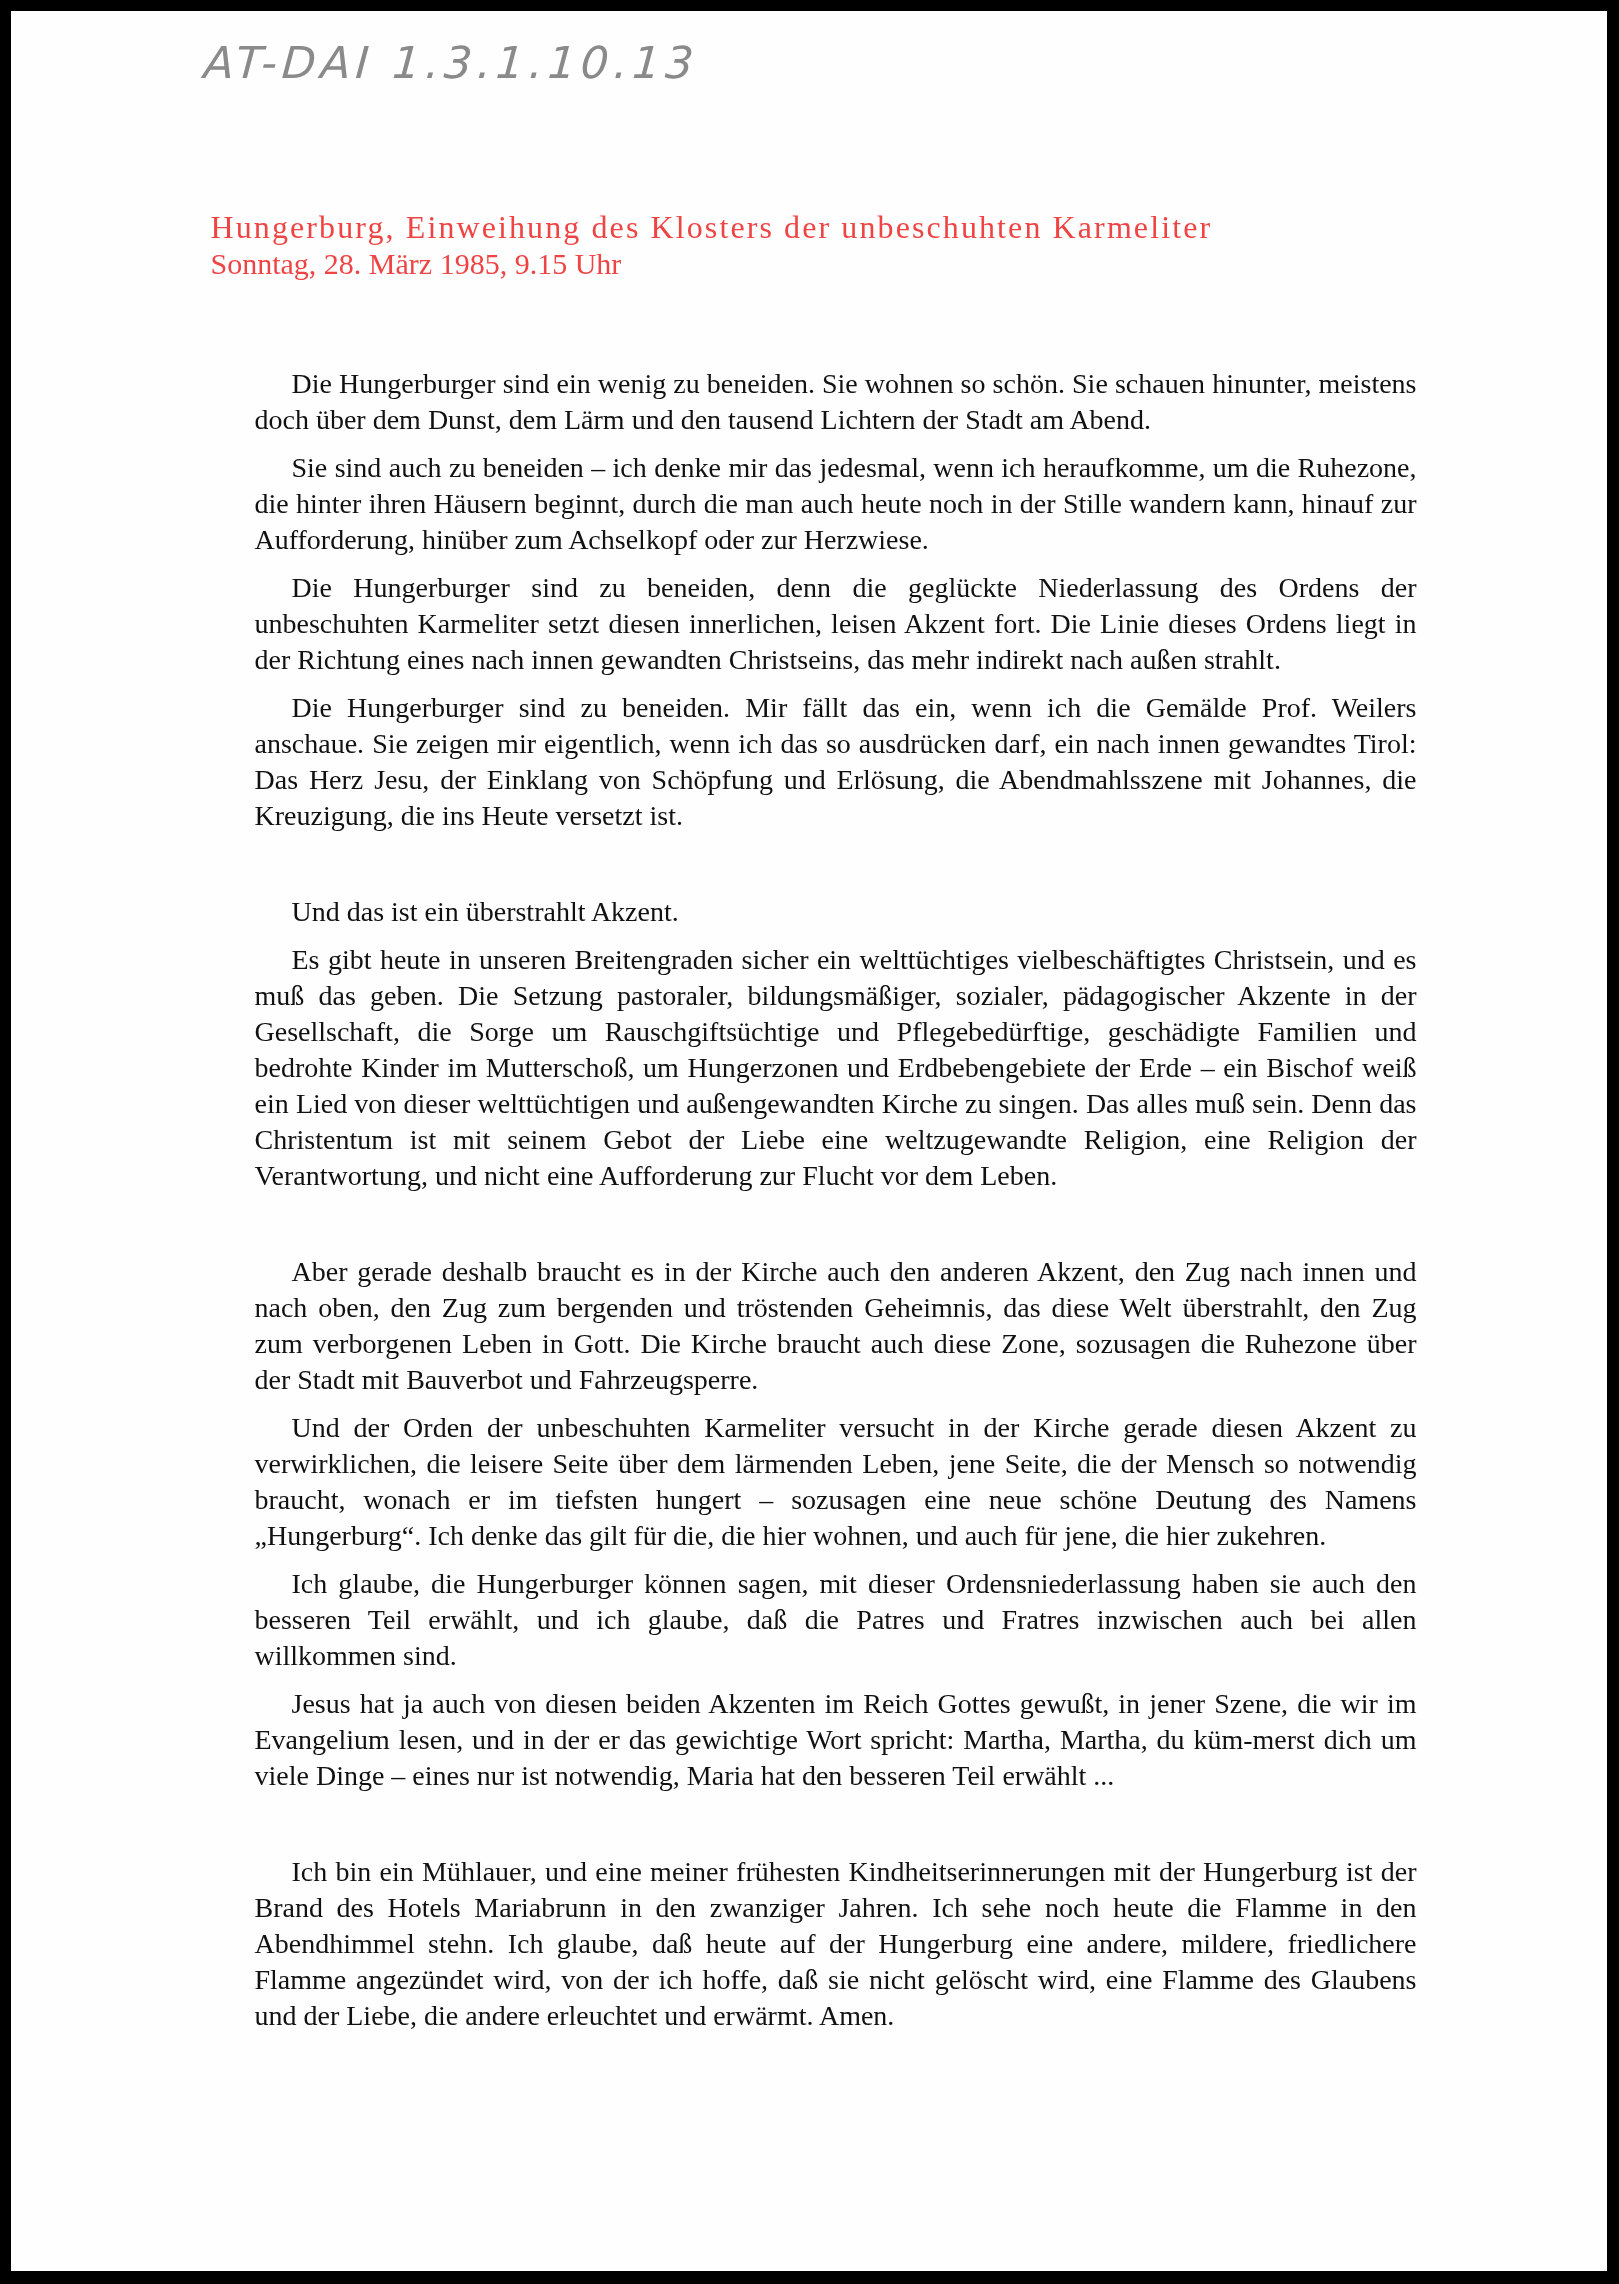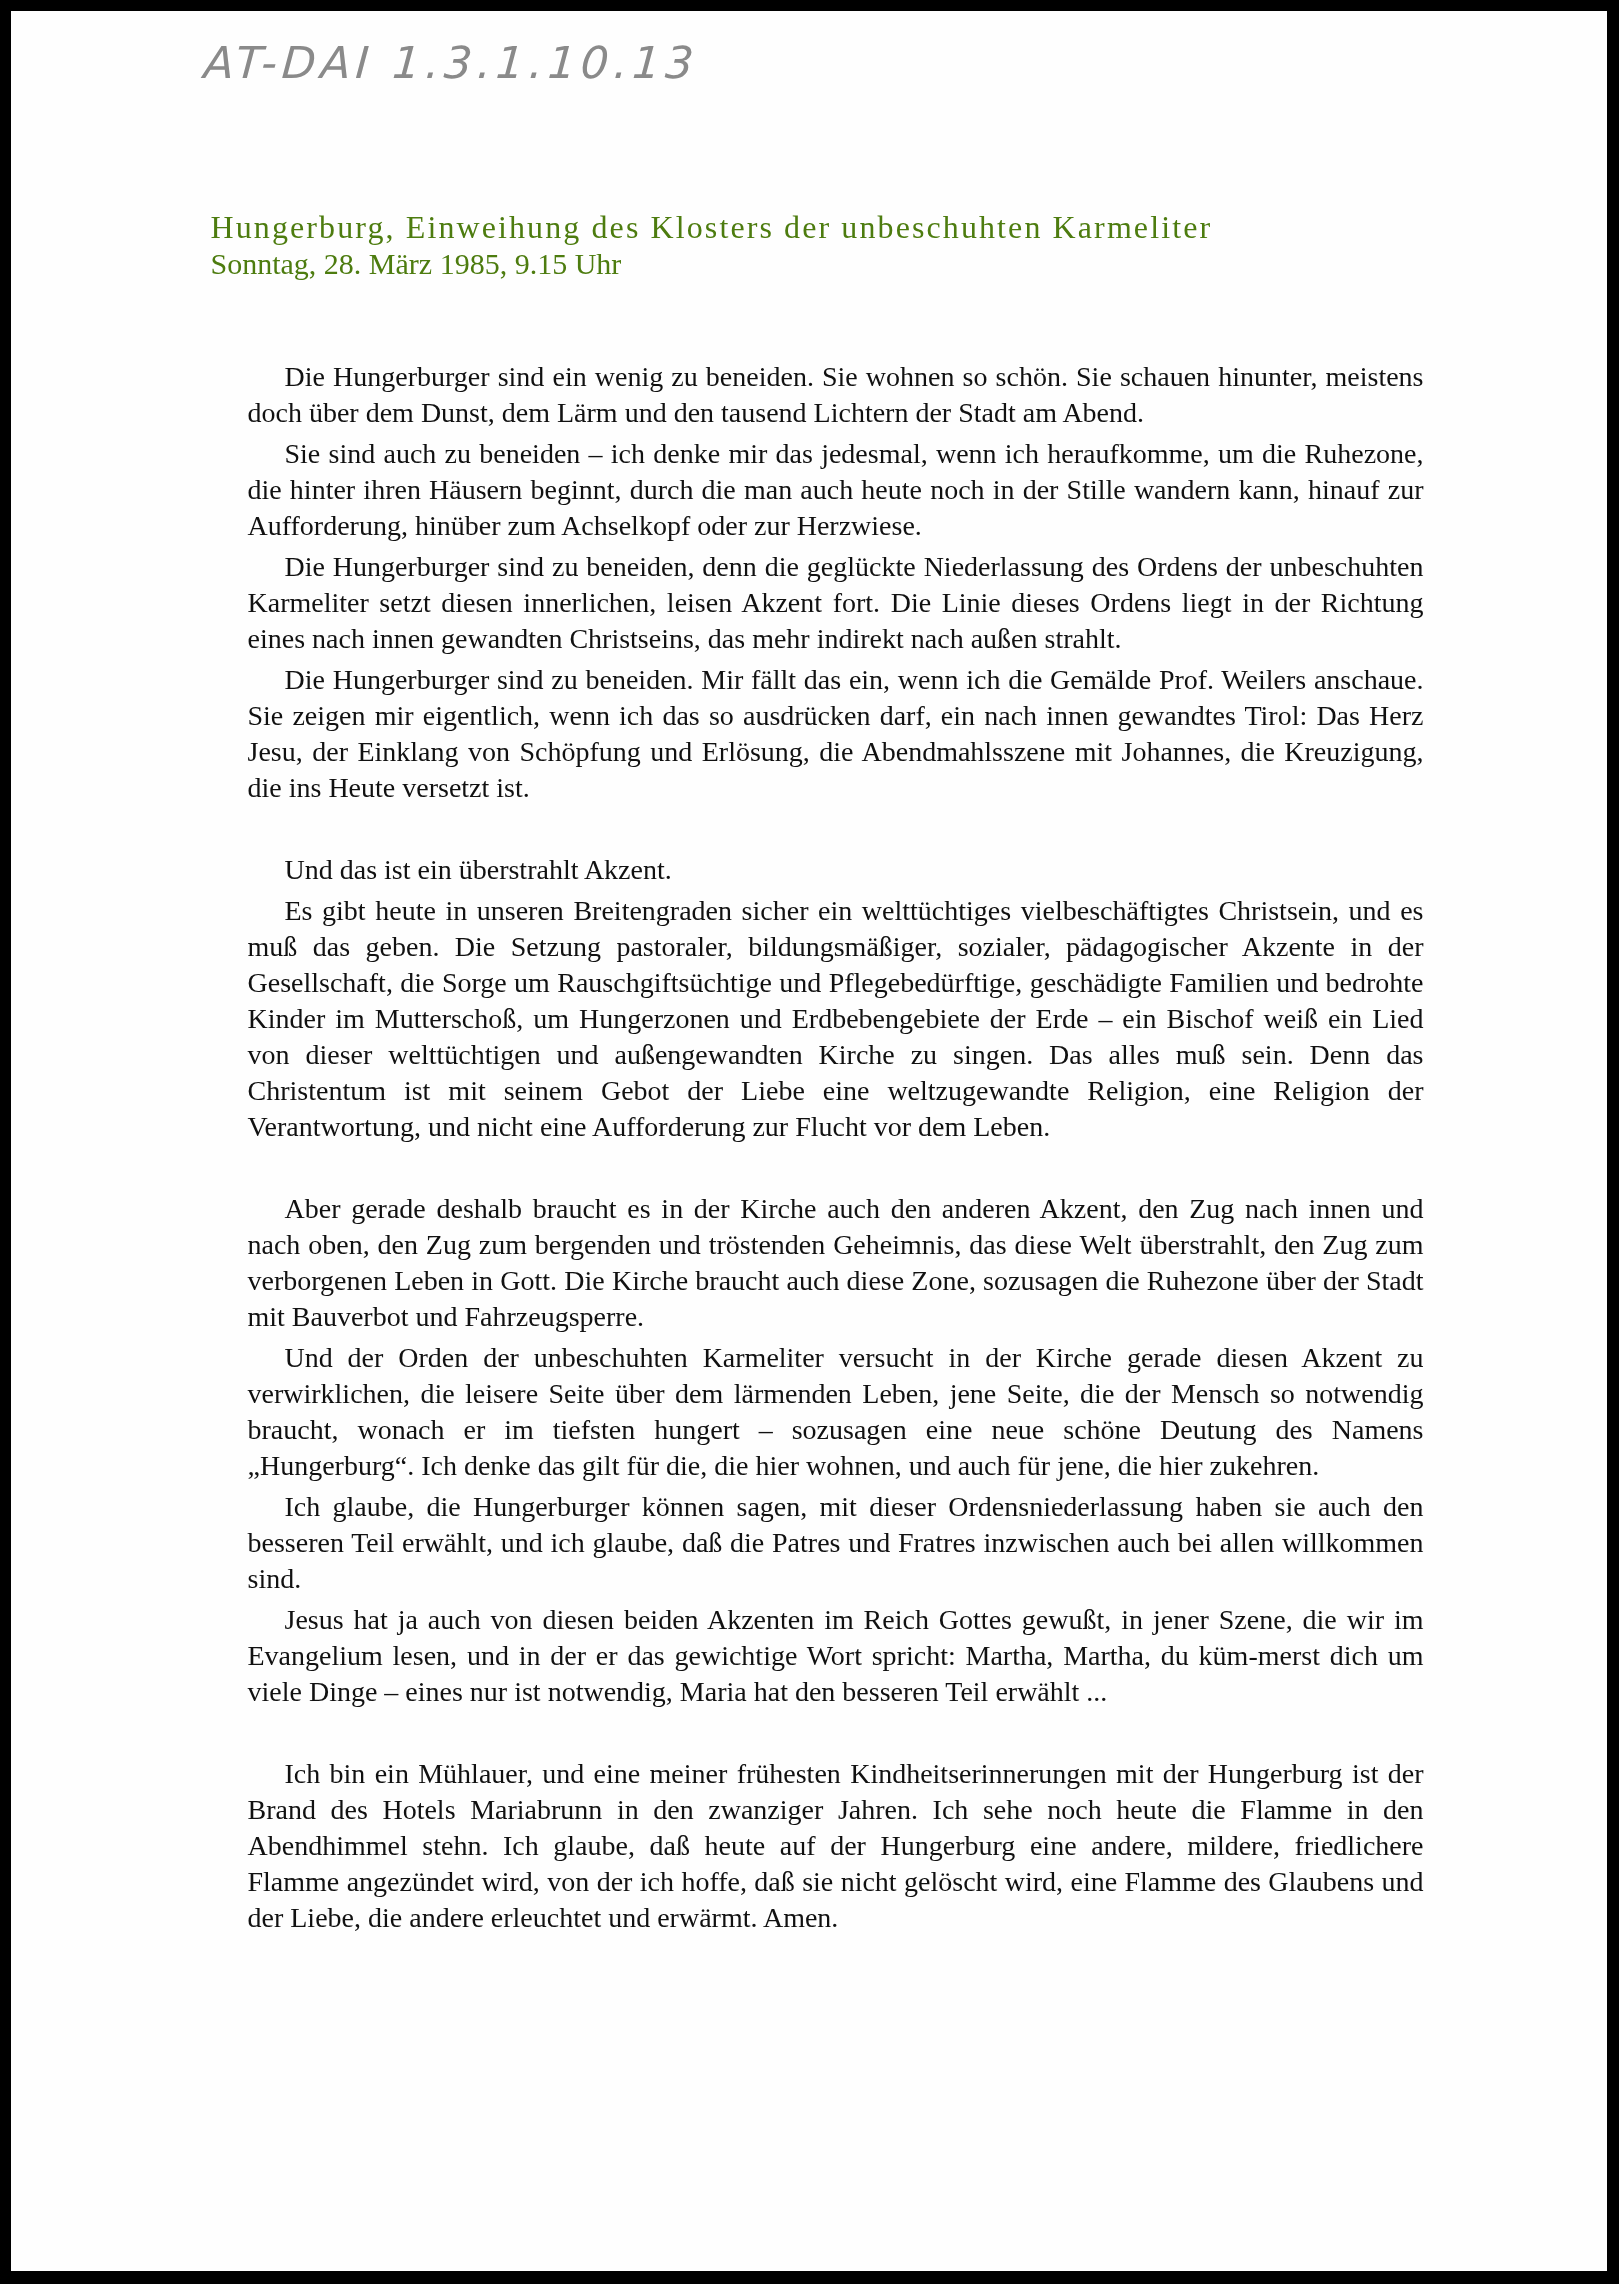--- a/index.html
+++ b/index.html
@@ -24,21 +24,21 @@
     letter-spacing: 4.9px;
     font-style: italic;
     font-weight: normal;
     transform: skewX(-4deg);
   }
   .header {
     position: absolute;
     left: 200px; top: 198px;
     width: 1231px;
     font-family: "Liberation Serif", serif;
-    color: #4d7c0f;
+    color: #ef4444;
   }
   .header .title {
     font-size: 32px;
     letter-spacing: 2.1px;
     line-height: 37px;
     white-space: nowrap;
   }
   .header .subtitle {
     font-size: 30px;
     line-height: 36px;
@@ -48,21 +48,21 @@
     position: absolute;
     left: 232px; top: 343px;
     width: 1186px;
     font-family: "Liberation Serif", serif;
     font-size: 28px;
     line-height: 36px;
     color: #111;
     text-align: justify;
   }
   .body-text p {
-    margin: 5px;
+    margin: 12px;
     text-indent: 37px;
   }
   .body-text .gap { height: 36px; }
 </style>
 </head>
 <body>
 
 <div class="page">
   <div class="archive-sig">AT-DAI 1.3.1.10.13</div>
 

